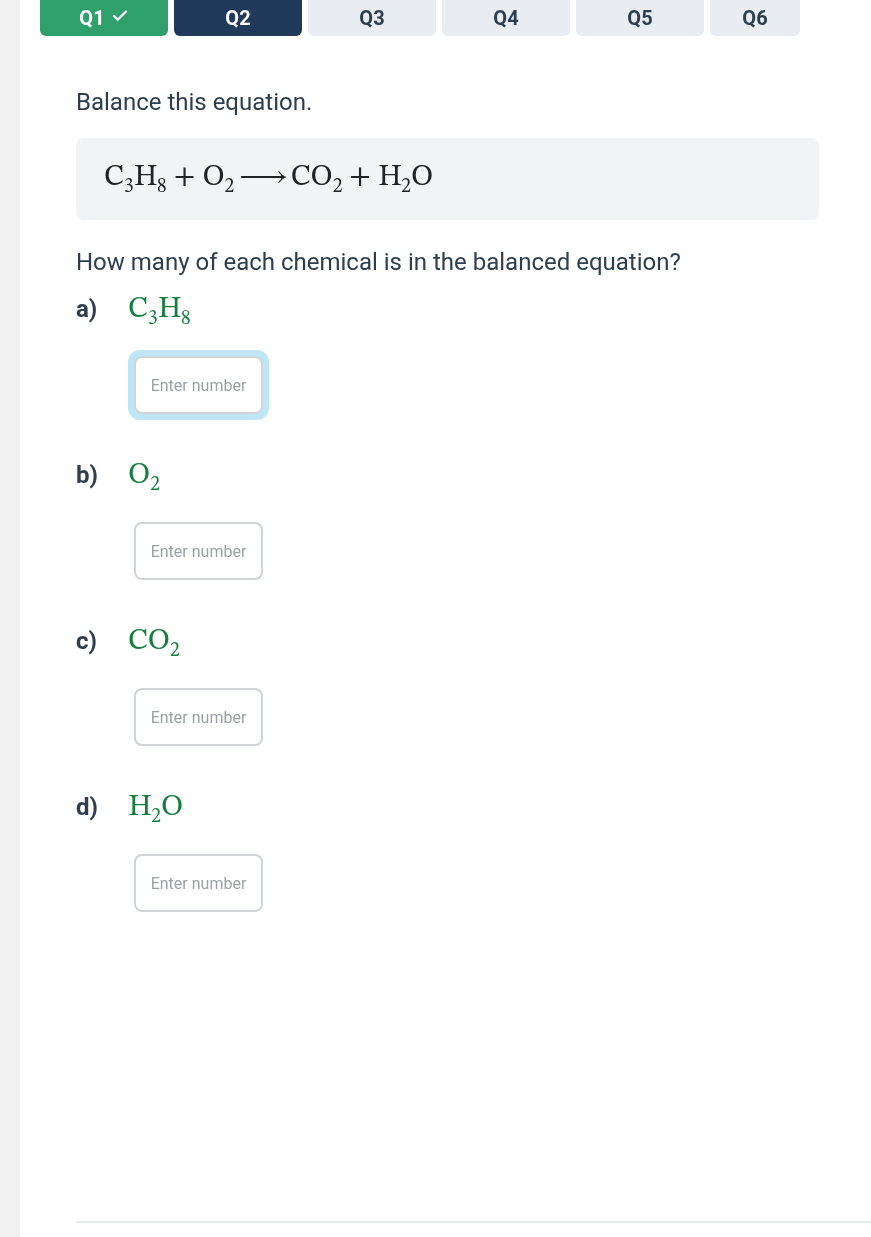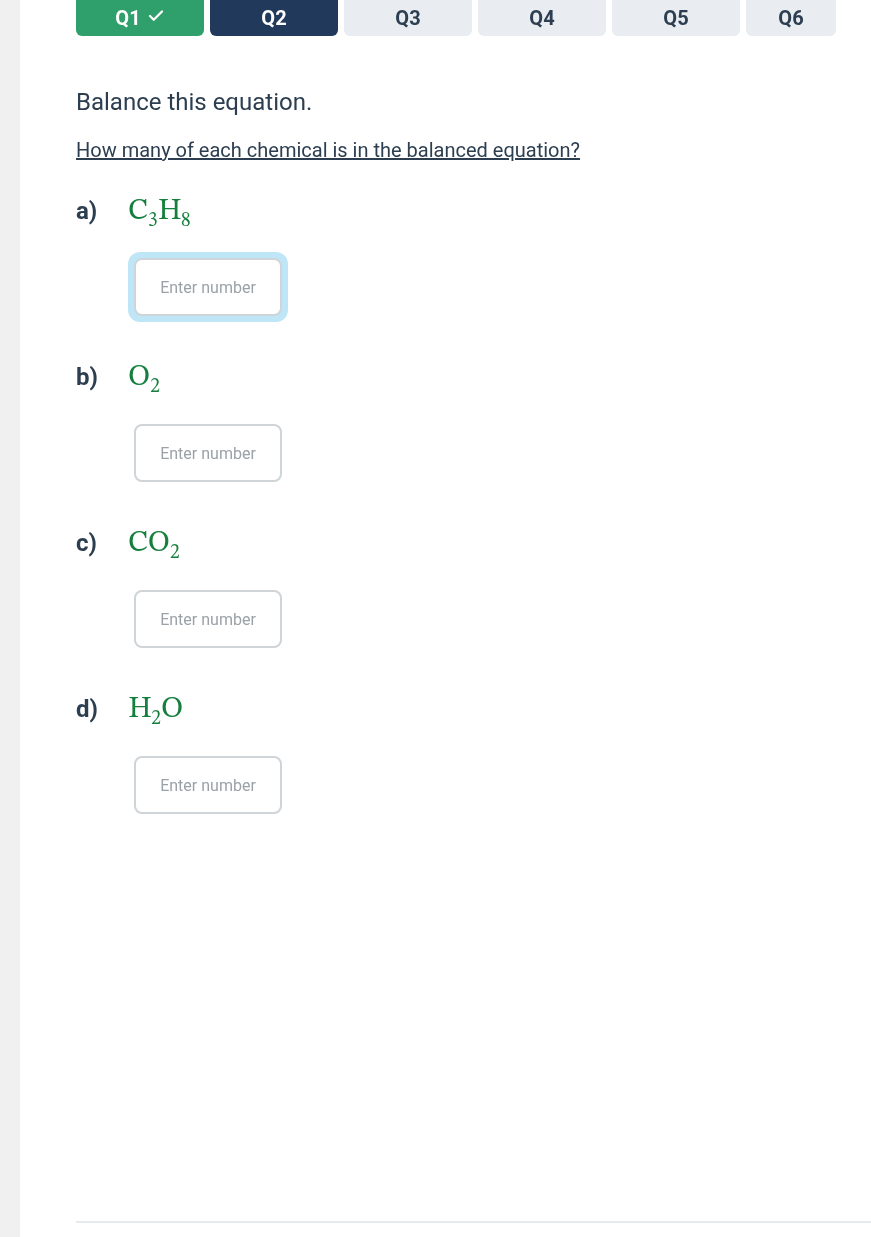--- a/index.html
+++ b/index.html
@@ -14,21 +14,21 @@
   .page {
     background: #ffffff;
     margin-left: 20px;
     width: 851px;
     min-height: 1237px;
     position: relative;
   }
   .tabs {
     display: flex;
     gap: 6px;
-    padding-left: 56px;
+    padding-left: 20px;
     height: 36px;
     overflow: hidden;
     position: relative;
   }
   .tab {
     width: 128px;
     height: 60px;
     margin-top: -24px;
     border-radius: 6px;
     display: flex;
@@ -79,23 +79,22 @@
     padding: 20px 28px;
     font-family: "Cambria Math", "STIX Two Math", "Latin Modern Math", Georgia, serif;
     font-size: 30px;
     color: #222;
     margin-bottom: 28px;
   }
   .equation-box .sub { font-size: 0.65em; vertical-align: sub; }
   .equation-box .arrow { letter-spacing: -2px; }
   .subprompt {
     color: #2c3e50;
-    font-size: 20px;
-    margin-bottom: 30px;
-    text-decoration: underline;
+    font-size: 24px;
+    margin-bottom: 14px;
   }
   .part {
     margin-bottom: 36px;
   }
   .part-head {
     display: flex;
     align-items: baseline;
     gap: 18px;
     margin-bottom: 18px;
   }
@@ -114,21 +113,21 @@
   .input-wrap {
     margin-left: 52px;
     display: inline-block;
     padding: 6px;
     border-radius: 12px;
   }
   .input-wrap.focused {
     background: #bfe6f7;
   }
   .num-input {
-    width: 148px;
+    width: 129px;
     height: 58px;
     border: 2px solid #cfd4d8;
     border-radius: 8px;
     background: #ffffff;
     text-align: center;
     font-size: 16px;
     color: #4d7c0f;
     outline: none;
     font-family: inherit;
   }
@@ -170,20 +169,23 @@
     </div>
     <div class="tab last">
       <span>Q6</span>
     </div>
   </div>
 
   <div class="content">
 
     <div class="prompt">Balance this equation.</div>
 
+    <div class="equation-box">
+      <span>C</span><span class="sub">3</span><span>H</span><span class="sub">8</span><span> + </span><span>O</span><span class="sub">2</span><span class="arrow"> ⟶ </span><span>CO</span><span class="sub">2</span><span> + </span><span>H</span><span class="sub">2</span><span>O</span>
+    </div>
 
     <div class="subprompt">How many of each chemical is in the balanced equation?</div>
 
     <div class="part">
       <div class="part-head">
         <span class="part-label">a)</span>
         <span class="part-chem"><span>C</span><span class="sub">3</span><span>H</span><span class="sub">8</span></span>
       </div>
       <div class="input-wrap focused">
         <input class="num-input" placeholder="Enter number" style="">

